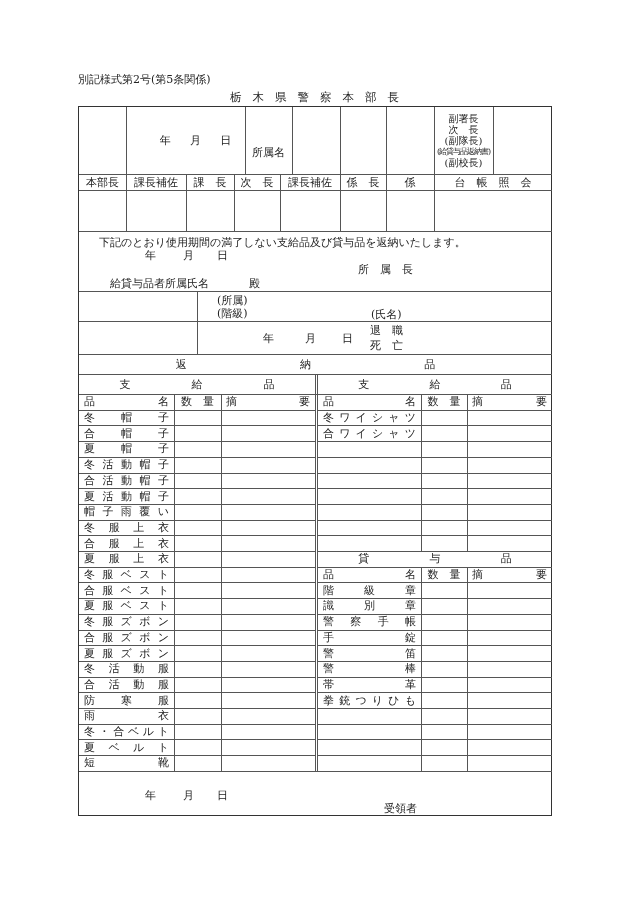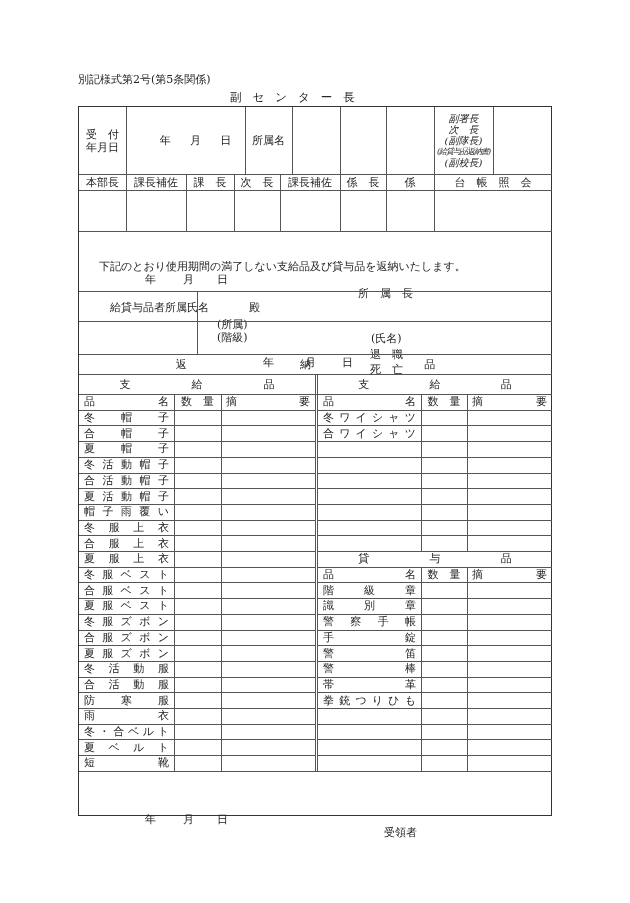--- a/index.html
+++ b/index.html
@@ -12,43 +12,39 @@
   .frame { left: 78px; top: 106px; width: 474px; height: 710px; border: 1px solid #333; }
 
   
   .hl { position: absolute; height: 0; border-top: 1px solid #555; }
   .vl { position: absolute; width: 0; border-left: 1px solid #555; }
   .vl.thick { border-left: 3px double #555; }
 
   .cell { position: absolute; display: flex; align-items: center; justify-content: center; font-size: 11px; white-space: nowrap; overflow: hidden; }
   .spread { display: flex; justify-content: space-between; align-items: center; padding: 0 5px; }
   .stack { flex-direction: column; line-height: 13px; text-align: center; }
-  .stack.small { font-size: 10px; line-height: 11px; font-style: italic; }
-  .txt { position: absolute; font-size: 11px; white-space: nowrap; margin-top: 24px; }
+  .stack.small { font-size: 10px; line-height: 11px; }
+  .txt { position: absolute; font-size: 11px; white-space: nowrap; }
 </style>
 </head>
 <body>
 
 <div class="abs form-ref">別記様式第2号(第5条関係)</div>
-<div class="abs title">副センター長</div>
+<div class="abs title">栃木県警察本部長</div>
 
 <div class="abs frame">
 
-  <div class="cell stack" style="left:0;top:0;width:47px;height:67px;">
-    <span>受　付</span>
-    <span>年月日</span>
-  </div>
   <div class="vl" style="left:47px;top:0;height:67px;"></div>
   <div class="cell" style="left:47px;top:0;width:119px;height:67px;justify-content:space-around;padding:0 4px 0 24px;">
     <span>年</span>
     <span>月</span>
     <span>日</span>
   </div>
   <div class="vl" style="left:166px;top:0;height:67px;"></div>
-  <div class="cell" style="left:166px;top:0;width:47px;height:67px;">所属名</div>
+  <div class="cell" style="left:166px;top:12px;width:47px;height:67px;">所属名</div>
   <div class="vl" style="left:213px;top:0;height:67px;"></div>
   <div class="cell" style="left:213px;top:0;width:48px;height:67px;"></div>
   <div class="vl" style="left:261px;top:0;height:67px;"></div>
   <div class="vl" style="left:307px;top:0;height:67px;"></div>
   <div class="cell" style="left:307px;top:0;width:48px;height:67px;"></div>
   <div class="vl" style="left:355px;top:0;height:67px;"></div>
   <div class="cell stack small" style="left:355px;top:0;width:59px;height:67px;">
     <span>副署長</span>
     <span>次　長</span>
     <span>(副隊長)</span>

